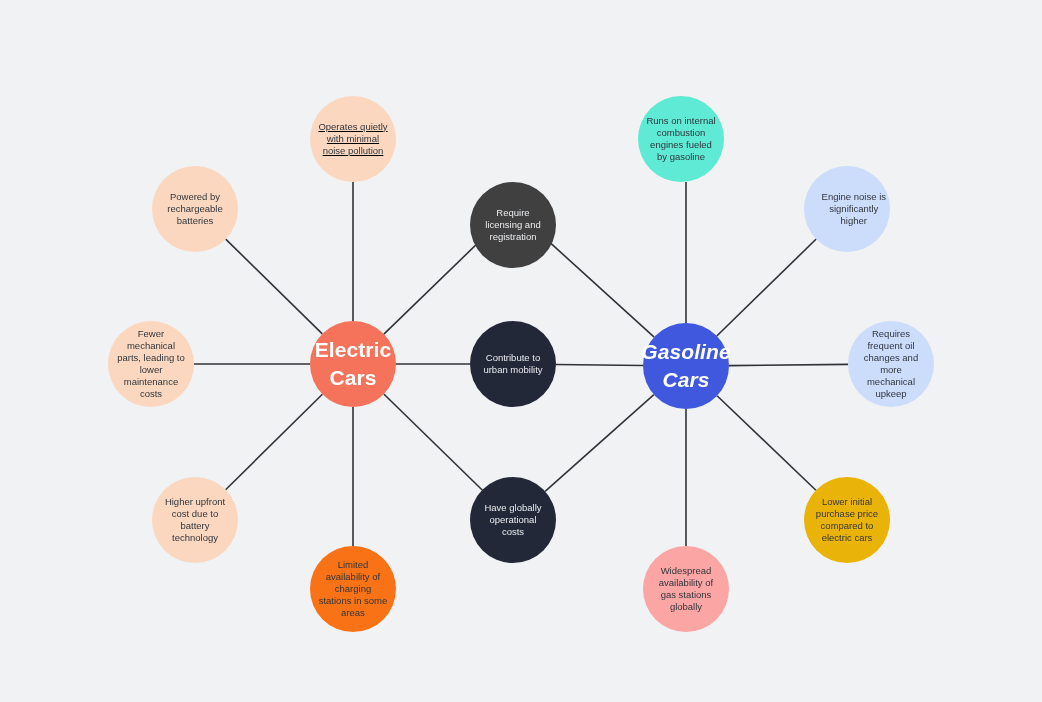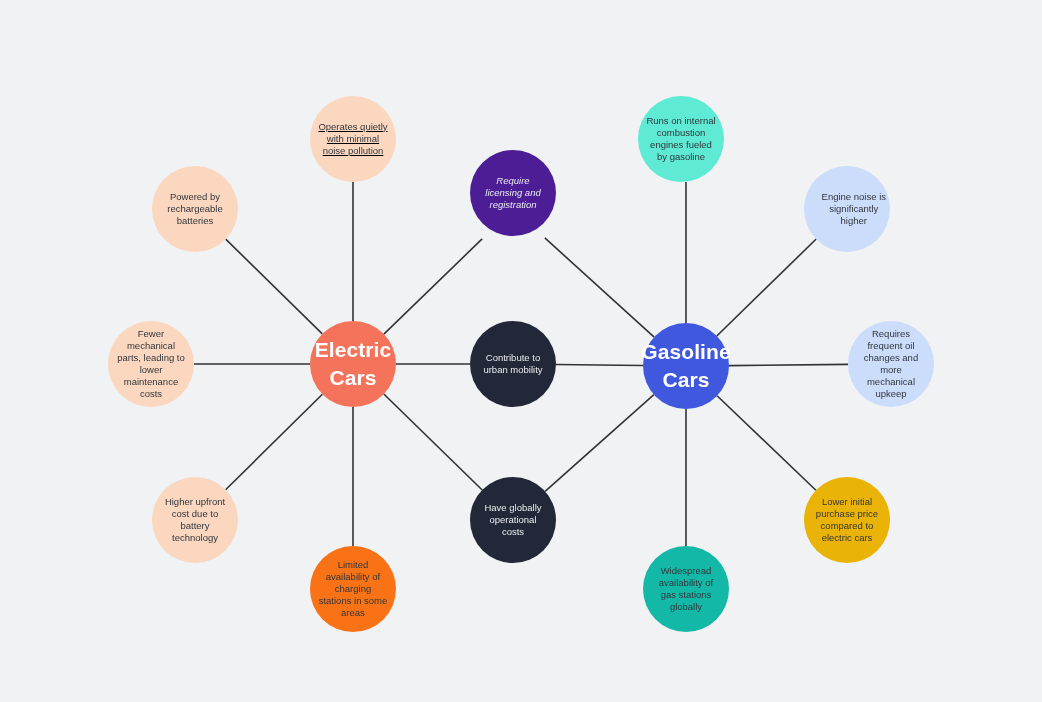--- a/index.html
+++ b/index.html
@@ -94,25 +94,25 @@
       <line x1="686.00" y1="409.00" x2="686.00" y2="546.00" class="edge-line"></line>
       <line x1="654.16" y1="337.10" x2="544.84" y2="237.90" class="edge-line"></line>
       <line x1="643.00" y1="365.50" x2="556.00" y2="364.50" class="edge-line"></line>
       <line x1="653.88" y1="394.59" x2="545.12" y2="491.41" class="edge-line"></line>
     </svg>
   <div id="node-layer">
       <div class="node node-root" style="left: 310px; top: 321px; width: 86px; height: 86px; background: rgb(244, 115, 90);">
         <span class="node-label">Electric
 Cars</span>
       </div>
-      <div class="node node-root" style="left: 643px; top: 323px; width: 86px; height: 86px; background: rgb(64, 88, 221);">
+      <div class="node node-root" style="left: 643px; top: 323px; width: 86px; height: 86px; background: rgb(64, 88, 221); font-style: italic;">
         <span class="node-label">Gasoline
 Cars</span>
       </div>
-      <div class="node node-dark" style="left: 470px; top: 150px; width: 86px; height: 86px; background: #4c1d95; font-style: italic;">
+      <div class="node node-dark" style="left: 470px; top: 182px; width: 86px; height: 86px; background: #404040;">
         <span class="node-label">Require
 licensing and
 registration</span>
       </div>
       <div class="node node-dark" style="left: 470px; top: 321px; width: 86px; height: 86px; background: rgb(34, 40, 56);">
         <span class="node-label">Contribute to
 urban mobility</span>
       </div>
       <div class="node node-dark" style="left: 470px; top: 477px; width: 86px; height: 86px; background: rgb(34, 40, 56);">
         <span class="node-label">Have globally
@@ -168,21 +168,21 @@
 more
 mechanical
 upkeep</span>
       </div>
       <div class="node node-leaf" style="left: 804px; top: 477px; width: 86px; height: 86px; background: #eab308;">
         <span class="node-label">Lower initial
 purchase price
 compared to
 electric cars</span>
       </div>
-      <div class="node node-leaf" style="left: 643px; top: 546px; width: 86px; height: 86px; background: #14b8a6;">
+      <div class="node node-leaf" style="left: 643px; top: 546px; width: 86px; height: 86px; background: #fca5a5;">
         <span class="node-label">Widespread
 availability of
 gas stations
 globally</span>
       </div>
       <div class="watermark" style="left: 120px; top: 150px;"></div>
       <div class="watermark" style="left: 430px; top: 300px;"></div>
       <div class="watermark" style="left: 500px; top: 470px;"></div>
       <div class="watermark" style="left: 720px; top: 640px;"></div>
       <div class="watermark" style="left: 190px; top: 600px;"></div>

